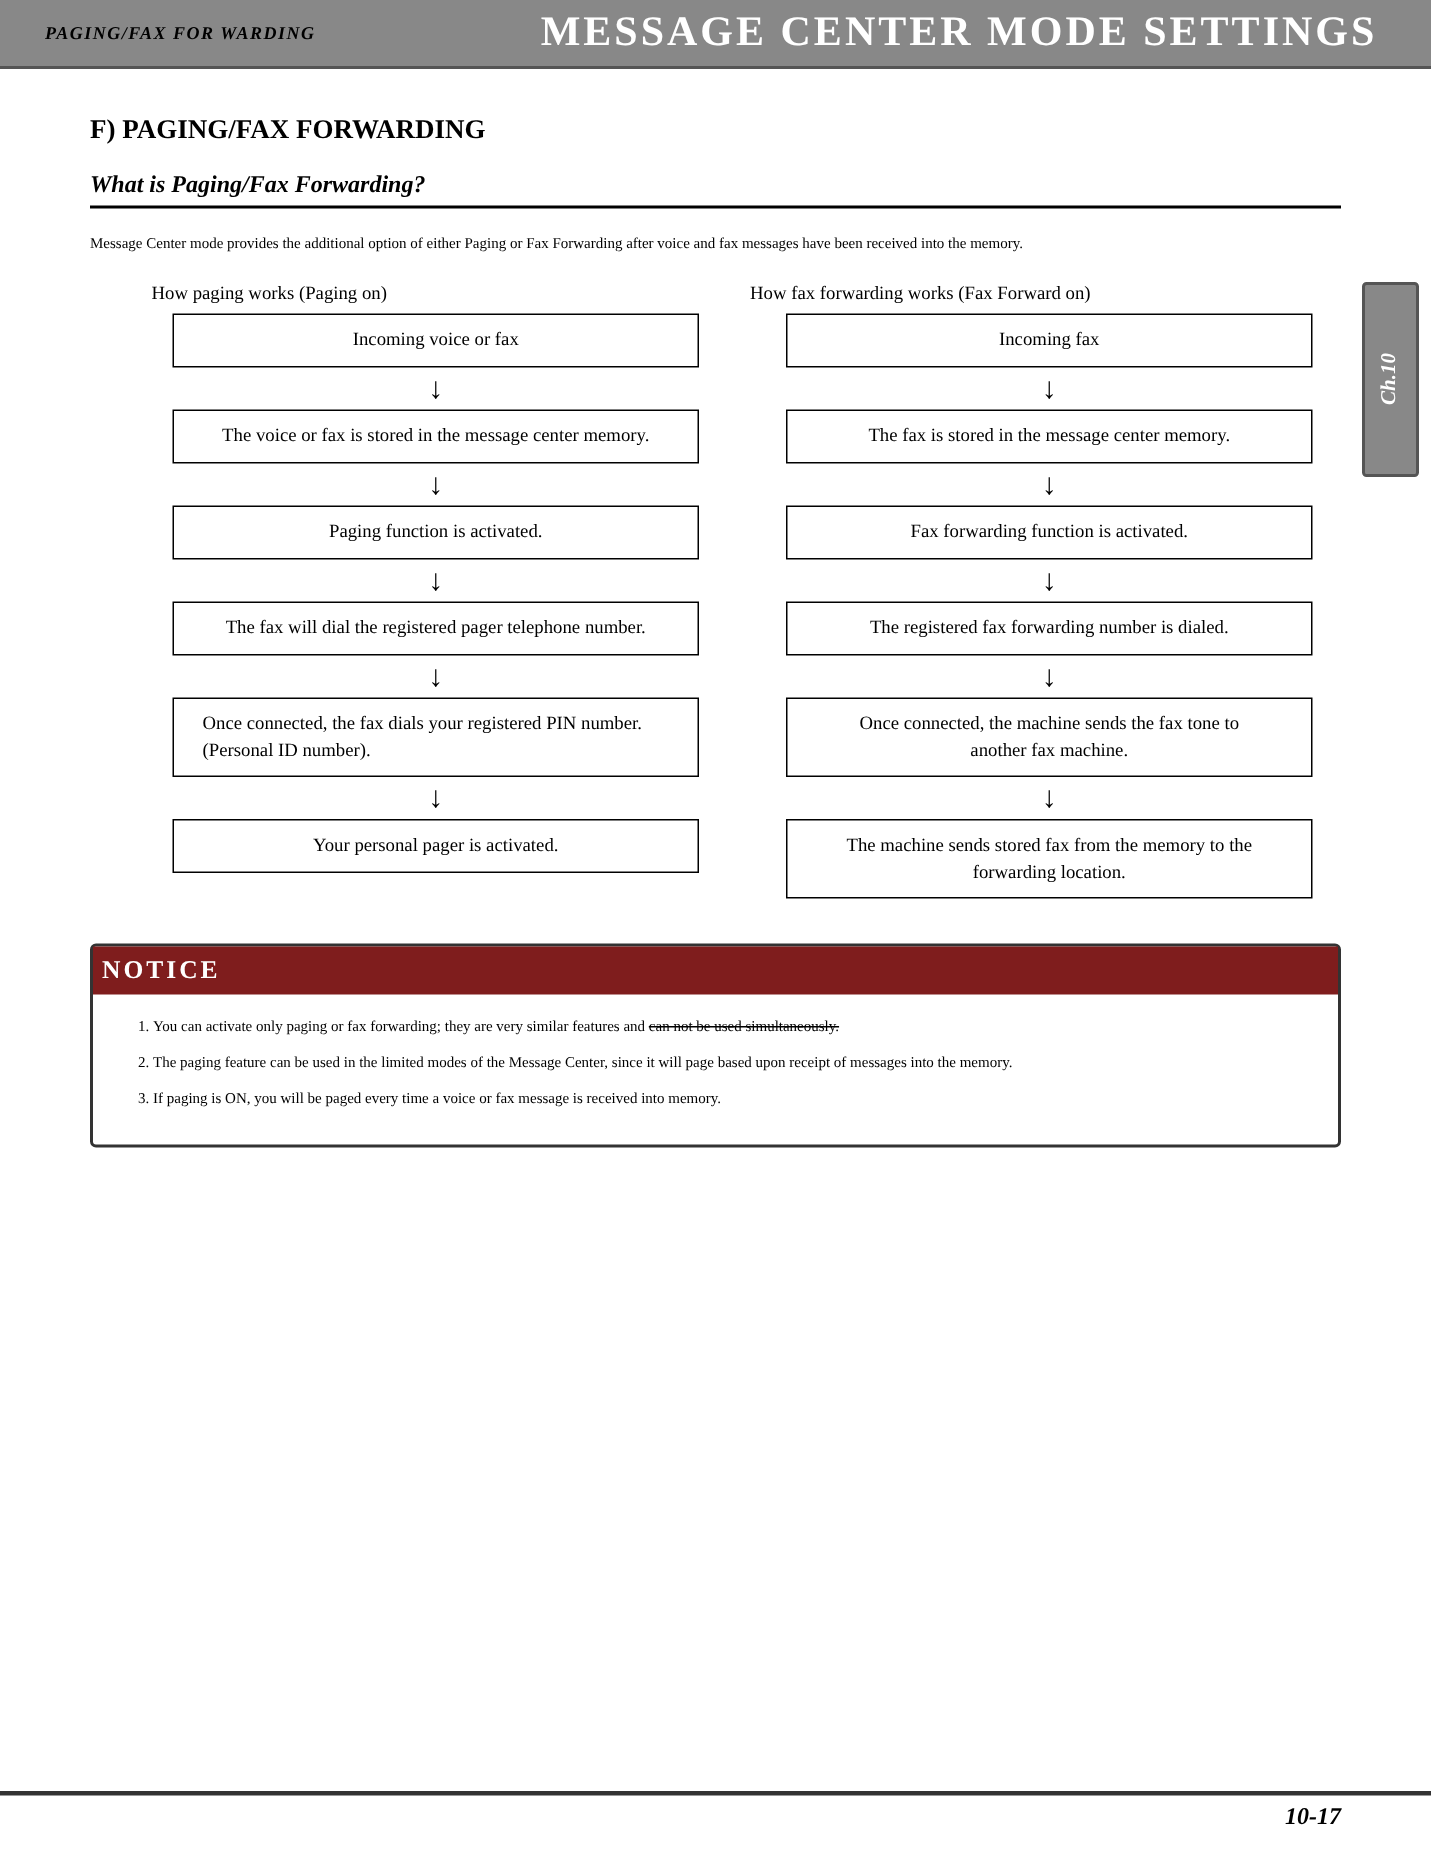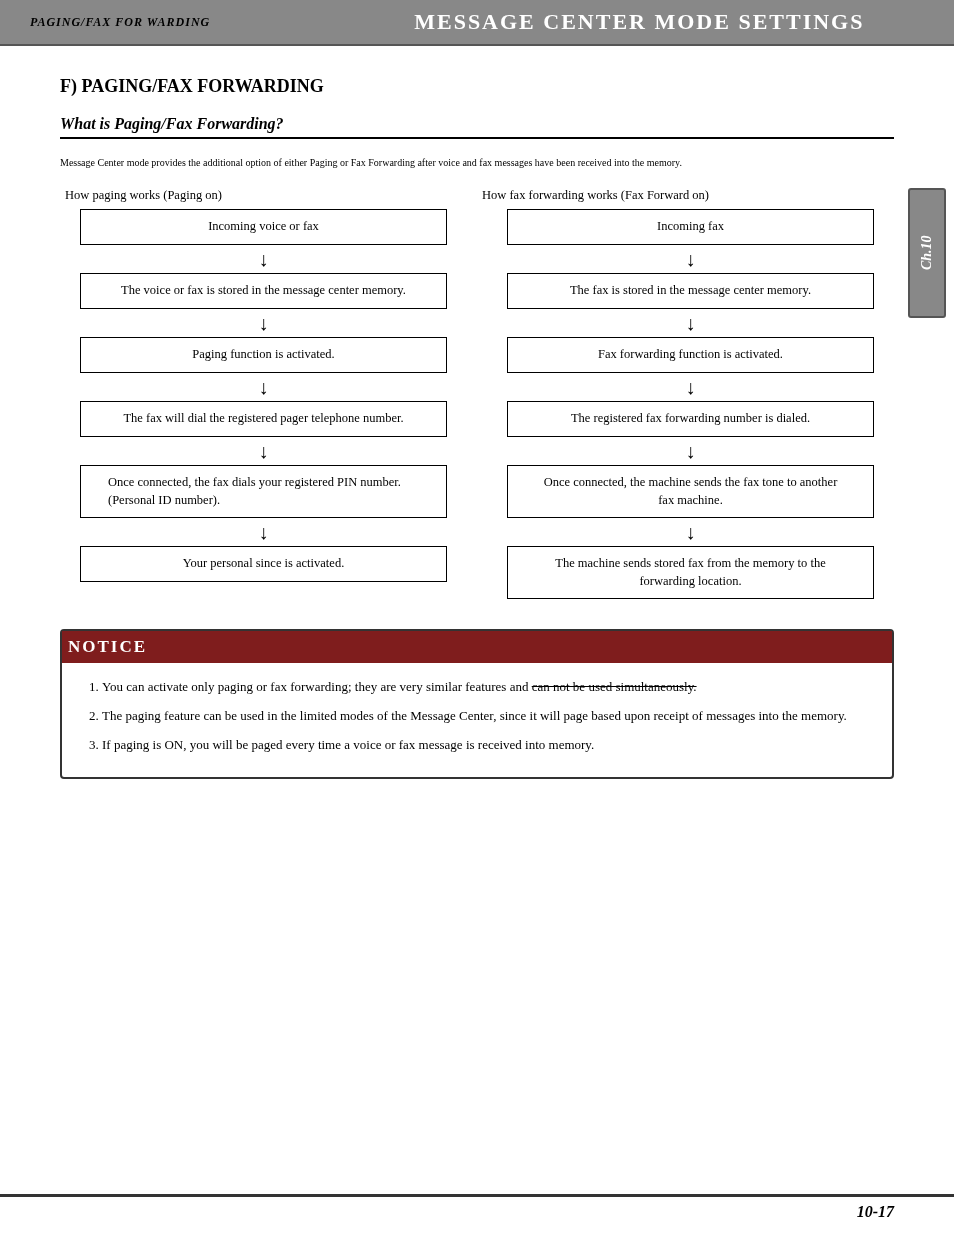--- a/index.html
+++ b/index.html
@@ -26,21 +26,21 @@
       font-size: 12px;
       color: #000000;
       font-style: italic;
       font-weight: bold;
       text-transform: uppercase;
       letter-spacing: 1px;
       flex: 1;
       padding-left: 20px;
     }
     .header-right {
-      font-size: 22px;
+      font-size: 28px;
       font-weight: bold;
       color: #fff;
       text-transform: uppercase;
       letter-spacing: 2px;
       flex: 2;
       text-align: center;
     }
 
     
     .content {
@@ -104,21 +104,21 @@
       color: #fff;
       text-align: left;
       font-size: 17px;
       font-weight: bold;
       padding: 6px;
       letter-spacing: 2px;
       text-transform: uppercase;
     }
     .notice-content {
       padding: 14px 20px;
-      font-size: 13px;
+      font-size: 10px;
       line-height: 1.6;
     }
     .notice-content ol {
       padding-left: 20px;
     }
     .notice-content ol li {
       margin-bottom: 8px;
     }
     .notice-content .strikethrough {
       text-decoration: line-through;
@@ -137,20 +137,21 @@
     }
     .footer-page {
       font-size: 16px;
       font-weight: bold;
       font-style: italic;
     }
 
     .flow-section {
       position: relative;
       margin-bottom: 30px;
+      margin-left: 36px;
     }
 
     .two-col-flow {
       display: flex;
       width: 100%;
       gap: 20px;
     }
 
     .flow-col-inner {
       flex: 1;
@@ -197,21 +198,21 @@
         <div class="flow-arrow">↓</div>
         <div class="flow-box">
           <span>The fax will dial the registered pager telephone number.</span>
         </div>
         <div class="flow-arrow">↓</div>
         <div class="flow-box" style="white-space:pre-line; text-align:left; padding-left:12px;">
           <span>Once connected, the fax dials your registered PIN number.
 (Personal ID number).</span>
         </div>
         <div class="flow-arrow">↓</div>
-        <div class="flow-box">Your personal since is activated.</div>
+        <div class="flow-box">Your personal pager is activated.</div>
       </div>
 
       <div class="flow-col-inner">
         <div class="flow-box start-box">Incoming fax</div>
         <div class="flow-arrow">↓</div>
         <div class="flow-box">
           <span>The fax is stored in the message center memory.</span>
         </div>
         <div class="flow-arrow">↓</div>
         <div class="flow-box">Fax forwarding function is activated.</div>

